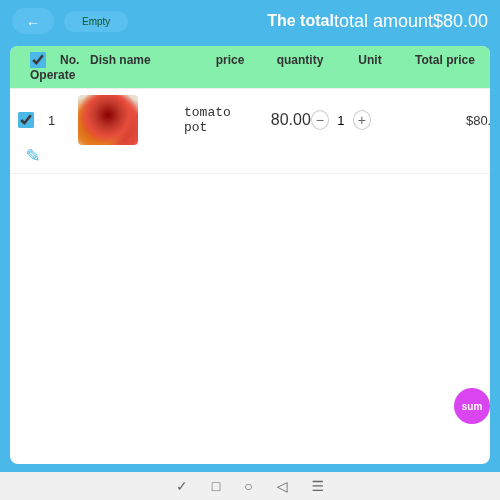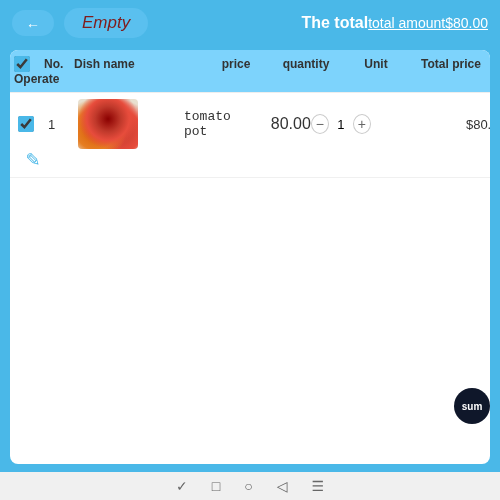--- a/index.html
+++ b/index.html
@@ -32,40 +32,38 @@
       cursor: pointer;
       display: flex;
       align-items: center;
       gap: 4px;
     }
     .empty-btn {
       background: #5ac0ef;
       border: none;
       border-radius: 20px;
       padding: 5px 18px;
-      color: #7f1d1d;
-      font-size: 17px;
-      cursor: pointer;
-      font-style: italic;
+      color: #14532d;
+      font-size: 10px;
+      cursor: pointer;
     }
     .total-section {
       margin-left: auto;
       display: flex;
       align-items: center;
       gap: 0;
       color: white;
       font-size: 15px;
     }
     .total-label {
       font-weight: bold;
       font-size: 16px;
     }
     .total-amount {
-      font-size: 14px;
-      text-decoration: underline;
+      font-size: 18px;
     }
 
     
     .main-content {
       flex: 1;
       background: #4ab8e8;
       padding: 4px 10px 8px 10px;
       display: flex;
       flex-direction: column;
     }
@@ -78,22 +76,22 @@
       flex: 1;
       display: flex;
       flex-direction: column;
     }
 
     
     .table-header {
       display: grid;
       grid-template-columns: 30px 30px 100px 1fr 80px 60px 80px 70px;
       align-items: center;
-      padding: 6px 4px;
-      background: #7dd3fc;
+      padding: 6px 20px;
+      background: #86efac;
       border-bottom: 1px solid #eee;
     }
     .table-header span {
       font-size: 12px;
       color: #333;
       font-weight: bold;
     }
     .checkbox-header {
       width: 16px;
       height: 16px;
@@ -210,21 +208,21 @@
     }
 
     
     .submit-btn {
       position: absolute;
       bottom: 48px;
       right: 10px;
       width: 36px;
       height: 36px;
       border-radius: 50%;
-      background: #0f172a;
+      background: #d946ef;
       color: white;
       font-size: 10px;
       display: flex;
       align-items: center;
       justify-content: center;
       cursor: pointer;
       border: none;
       font-weight: bold;
     }
 

